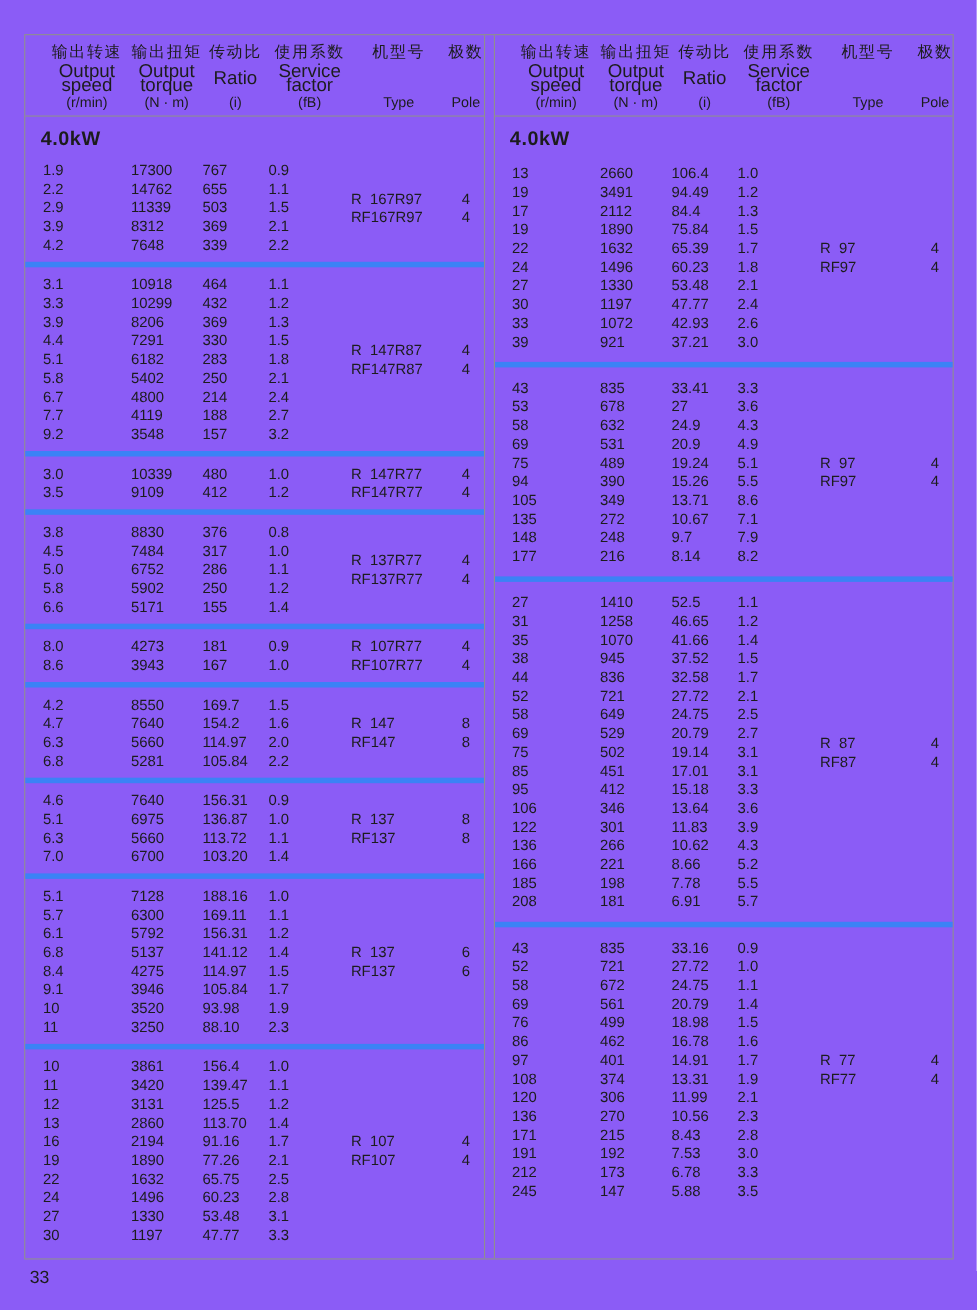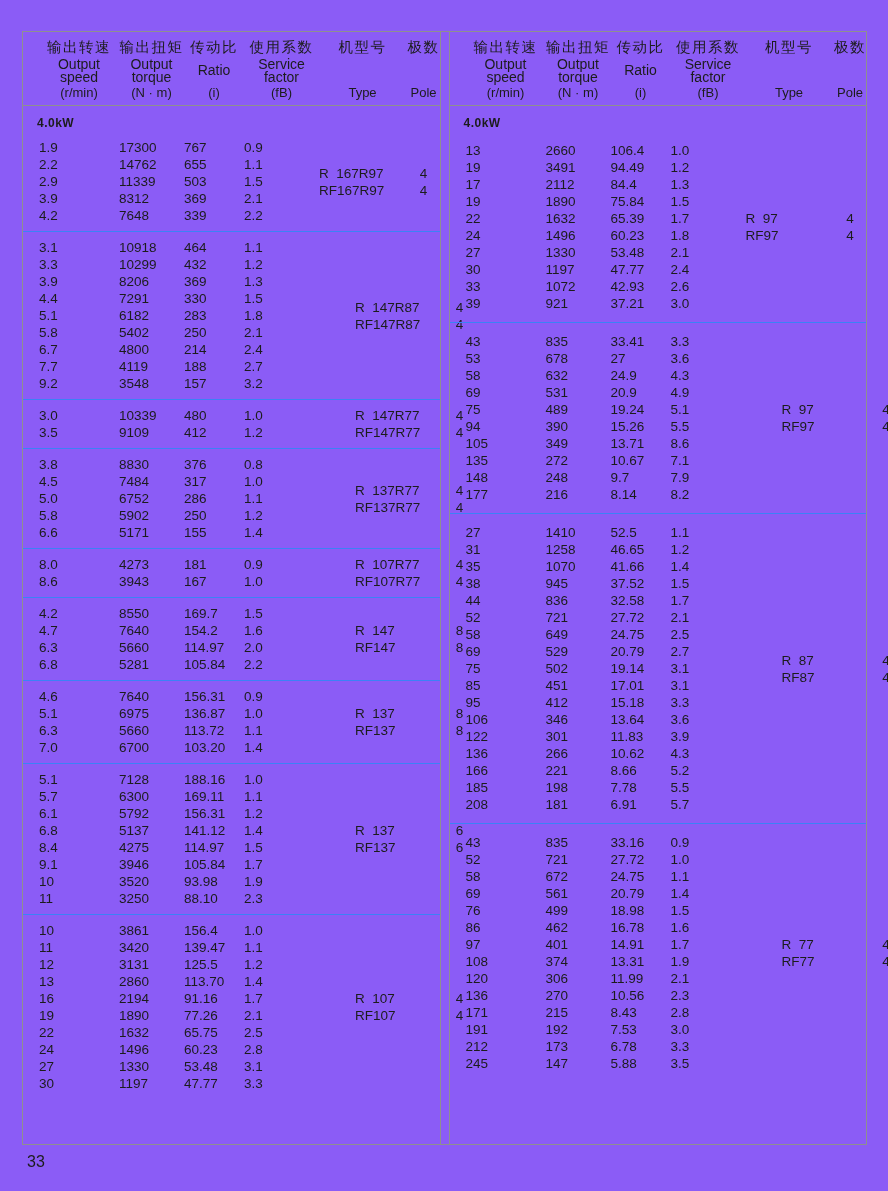--- a/index.html
+++ b/index.html
@@ -15,30 +15,30 @@
   .half { flex:1 1 0; min-width:0; display:flex; flex-direction:column; }
   .divider { flex:0 0 8px; border-left:1px solid #8f8f8f; border-right:1px solid #8f8f8f; }
 
   .thead {
     display:grid; grid-template-columns:80px 65px 60px 75px 87px 35px;
     padding:6px 0 5px 16px; height:74px; box-sizing:border-box;
     border-bottom:1px solid #8f8f8f;
   }
   .th { display:flex; flex-direction:column; align-items:center; justify-content:space-between; }
   .zh { font-size:14.5px; letter-spacing:1.5px; white-space:nowrap; }
-  .en { font-size:14px; line-height:13.5px; text-align:center; }
+  .en { font-size:17px; line-height:13.5px; text-align:center; }
   .unit { font-size:13px; white-space:pre; }
 
   .tbody { flex:1; display:flex; flex-direction:column; }
-  .power { font-size:12px; font-weight:bold; letter-spacing:0.5px; padding:10px 0 2px 14px; }
+  .power { font-size:18px; font-weight:bold; letter-spacing:0.5px; padding:10px 0 2px 14px; }
 
   .sec { display:flex; padding:8px 0 8px 16px; }
   .half-left .sec { padding:7px 0 7px 16px; }
   .half-right .sec { padding:10px 0 10px 16px; }
-  .sec + .sec { border-top:1px solid #3b82f6;gap:36px; }
+  .sec + .sec { border-top:5px solid #3b82f6; }
 
   .rows { display:grid; grid-template-columns:80px 65px 60px 75px; align-content:start; }
   .cell { font-size:13.5px; line-height:17px; white-space:nowrap; }
 
   .typeblock { display:flex; flex-direction:column; justify-content:center; }
   .typeline { display:flex; font-size:13.5px; line-height:17px; }
   .tname { width:87px; white-space:pre; }
   .tpole { width:35px; text-align:center; }
 
   .page-number { position:absolute; left:27px; top:1153px; font-size:16px; }

